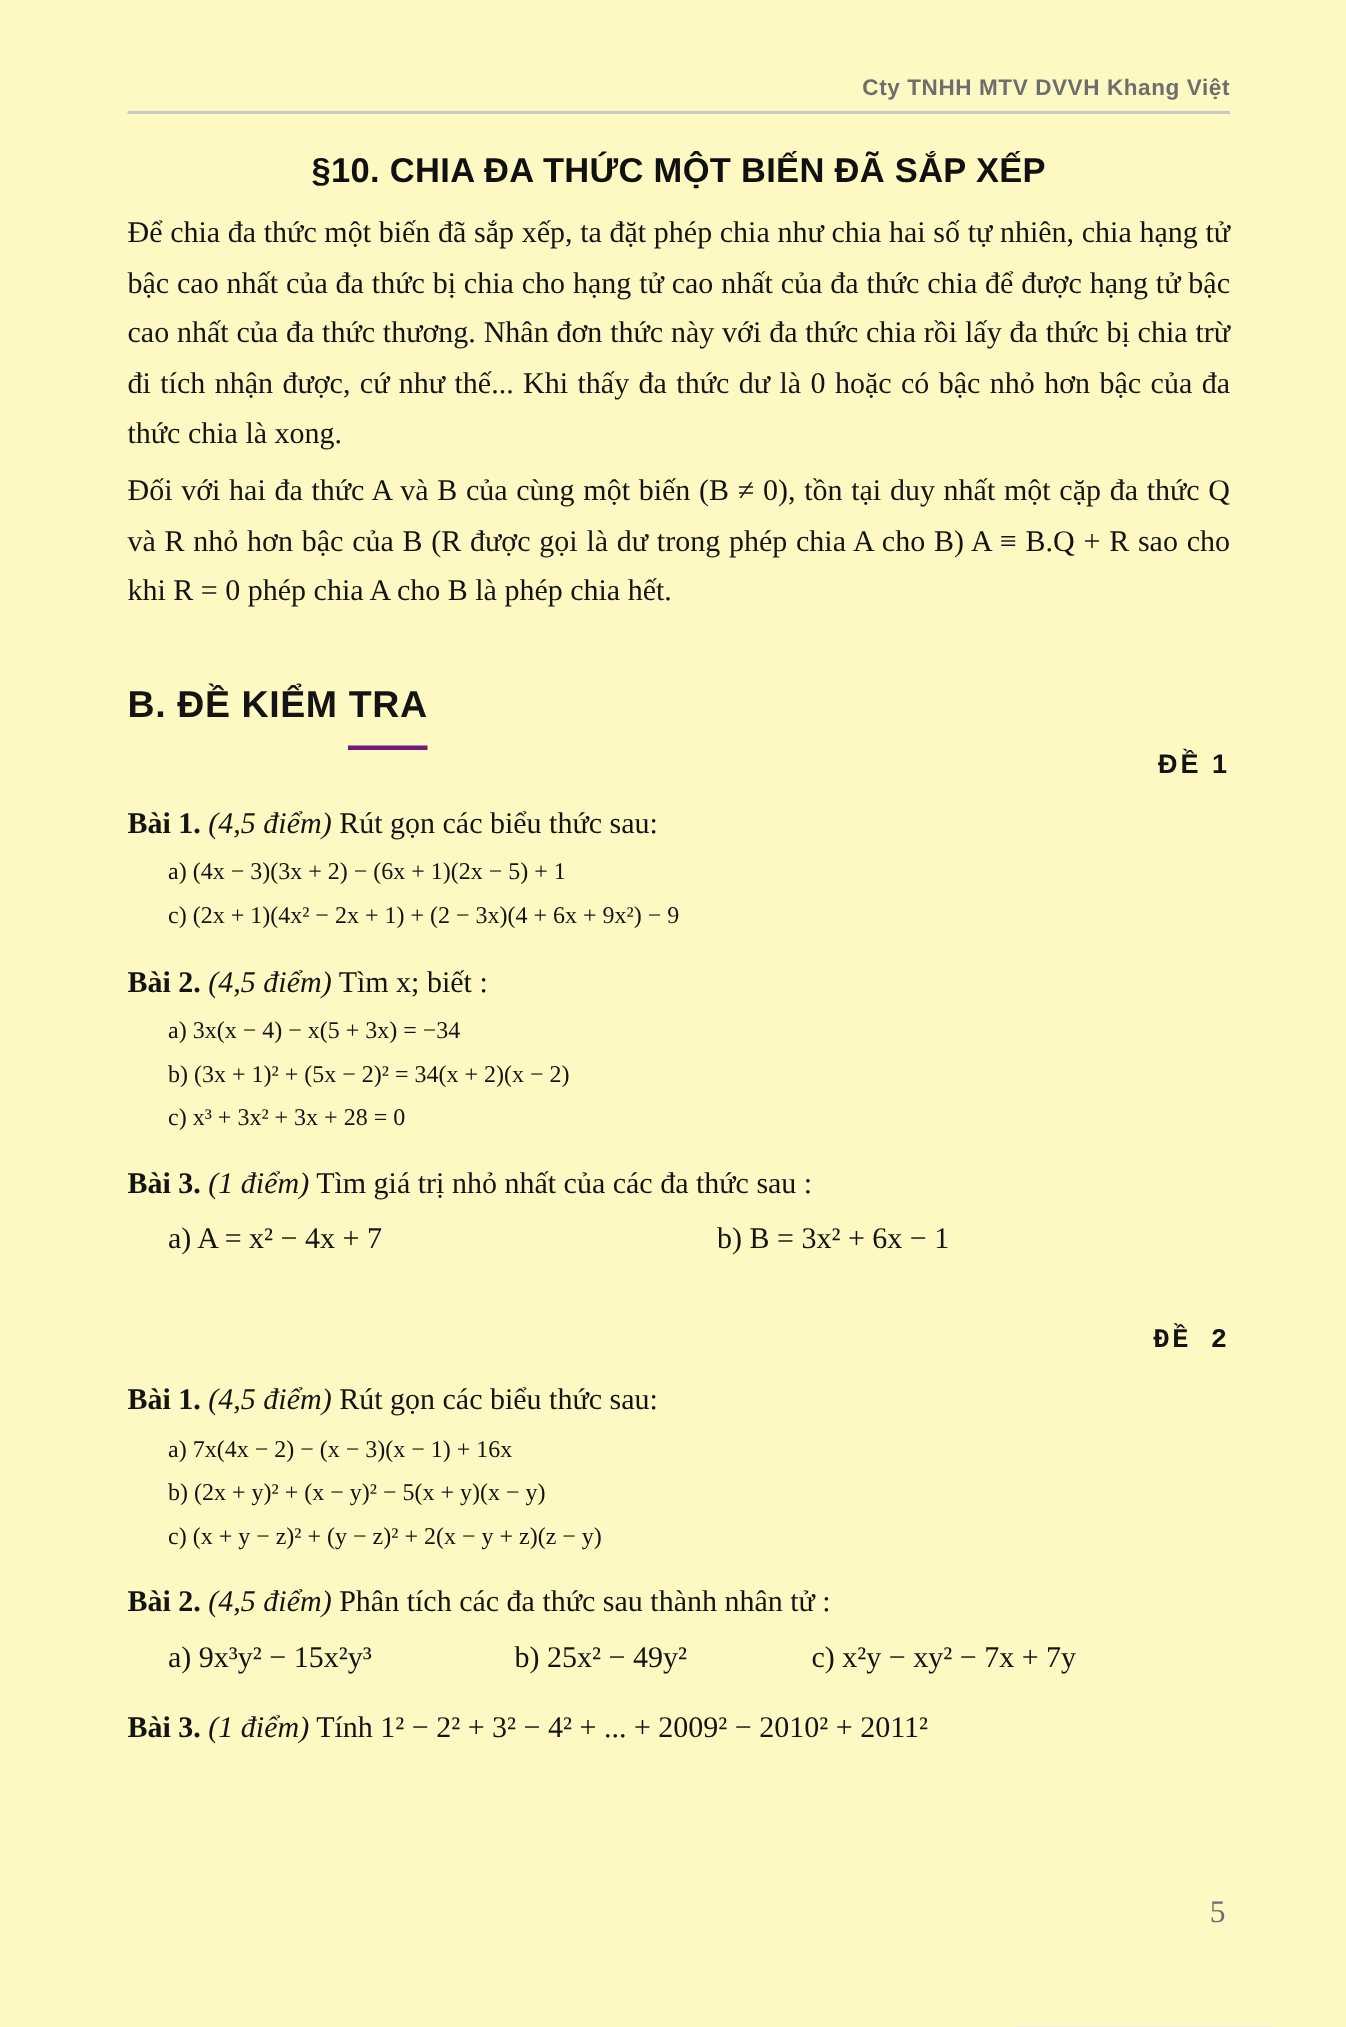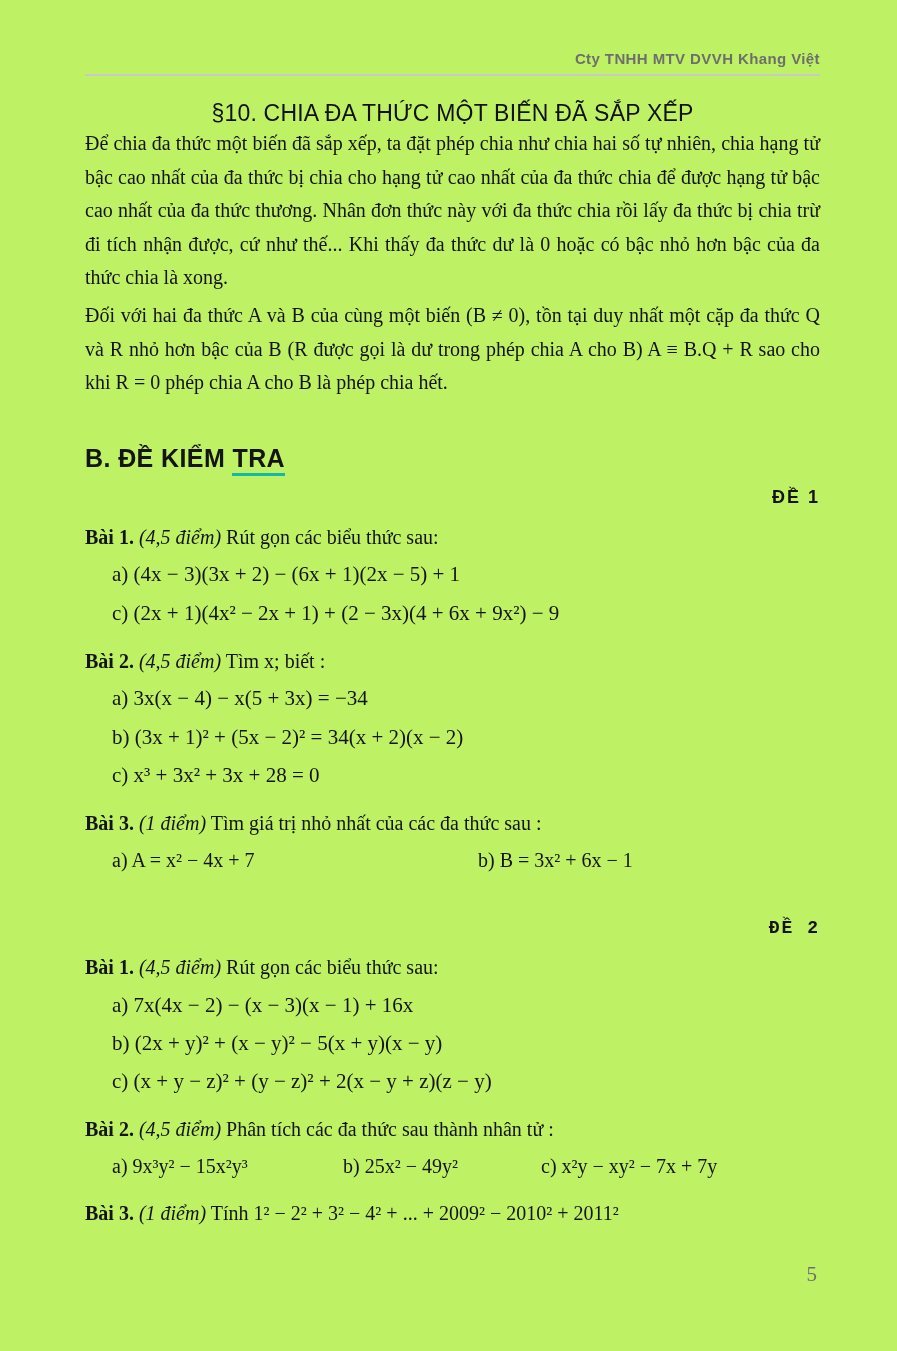--- a/index.html
+++ b/index.html
@@ -4,21 +4,21 @@
 <style>
   * { margin: 0; padding: 0; box-sizing: border-box; }
   html, body { background: #e8e8e8; }
   body { font-family: "Liberation Serif", serif; color: #141414; }
 
   .page {
     position: relative;
     width: 897px;
     height: 1351px;
     margin: 0 auto;
-    background: #bef264;
+    background: #fef9c3;
     padding: 50px 77px 0 85px;
     overflow: hidden;
   }
 
   
   .publisher {
     text-align: right;
     font-family: "Liberation Sans", sans-serif;
     font-size: 15px;
     font-weight: bold;
@@ -28,43 +28,44 @@
   .header-rule {
     margin-top: 7px;
     border-bottom: 2px solid #c9c9c9;
   }
 
   
   .doc-title {
     margin-top: 24px;
     text-align: center;
     font-family: "Liberation Sans", sans-serif;
-    font-weight: normal;
+    font-weight: bold;
     font-size: 23px;
     letter-spacing: 0.2px;
     color: #111;
   }
 
   
   .body-text {
+    margin-top: 12px;
     font-size: 20px;
     line-height: 1.68;
     text-align: justify;
   }
   .body-text.p2 { margin-top: 4px; }
 
   
   .section-heading {
     margin-top: 44px;
     font-family: "Liberation Sans", sans-serif;
     font-weight: bold;
     font-size: 25px;
     letter-spacing: 0.4px;
   }
-  .u { border-bottom: 3px solid #14b8a6; padding-bottom: 1px; }
+  .u { border-bottom: 3px solid #701a75; padding-bottom: 13px; }
 
   .exam-heading {
     margin-top: 22px;
     text-align: center;
     font-family: "Liberation Sans", sans-serif;
     font-weight: bold;
     font-size: 22px;
     letter-spacing: 0.3px;
   }
   .de-heading {
@@ -80,21 +81,21 @@
   
   .problem-head {
     margin-top: 12px;
     font-size: 20px;
     line-height: 1.78;
   }
   .bai-label { font-weight: bold; }
   .points { font-style: italic; }
   .item {
     padding-left: 27px;
-    font-size: 21px;
+    font-size: 16px;
     line-height: 1.82;
   }
   .item-row {
     padding-left: 27px;
     font-size: 20px;
     line-height: 1.82;
     display: flex;
   }
   .item-row .col-1 { width: 366px; }
   .item-row.three .col-1 { width: 231px; }

